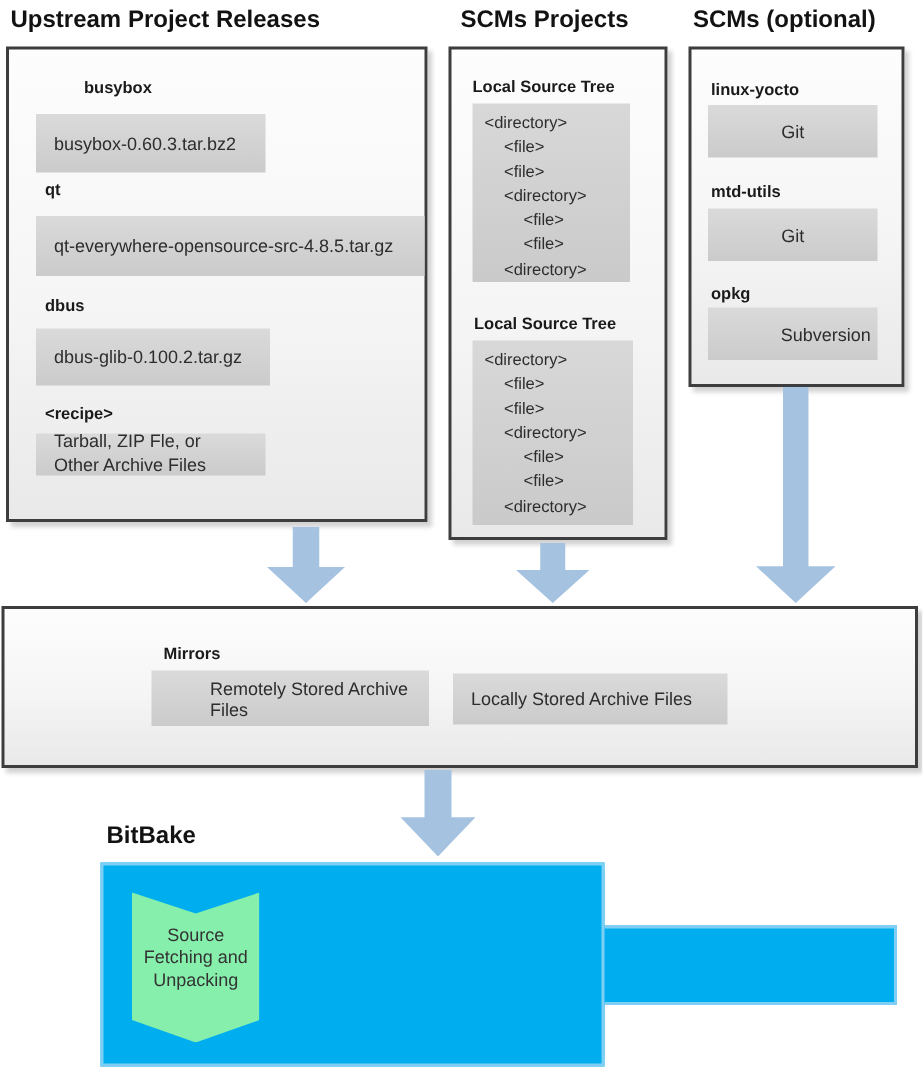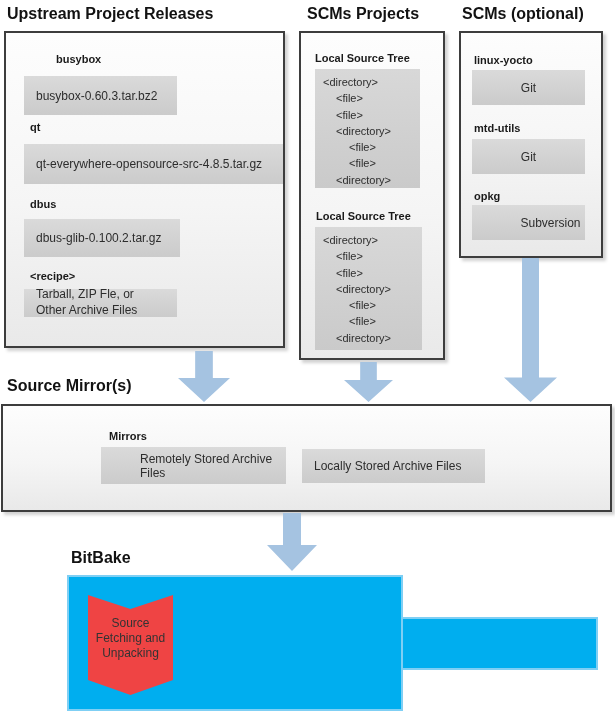--- a/index.html
+++ b/index.html
@@ -31,21 +31,21 @@
             clip-path:polygon(33% 0,67% 0,67% 53%,100% 53%,50% 100%,0 53%,33% 53%); }
   .arrow2 { left:344px; top:362px; width:49px; height:40px;
             clip-path:polygon(33% 0,67% 0,67% 45%,100% 45%,50% 100%,0 45%,33% 45%); }
   .arrow3 { left:504px; top:258px; width:53px; height:144px;
             clip-path:polygon(34% 0,66% 0,66% 83%,100% 83%,50% 100%,0 83%,34% 83%); }
   .arrow4 { left:267px; top:513px; width:50px; height:58px;
             clip-path:polygon(32% 0,68% 0,68% 55%,100% 55%,50% 100%,0 55%,32% 55%); }
 
   .bb-rect { position:absolute; box-sizing:border-box; background:#00aeef; border:2px solid #7fcff4; }
 
-  .ribbon { position:absolute; box-sizing:border-box; background:#ef4444;
+  .ribbon { position:absolute; box-sizing:border-box; background:#86efac;
             clip-path:polygon(0 0,50% 14%,100% 0,100% 85%,50% 100%,0 85%);
             text-align:center; font-size:12px; color:#333333; padding-top:21px;
             white-space:pre-line; line-height:1.25; }
 </style>
 </head>
 <body>
 
 <div class="canvas">
 
   <div class="heading" style="left:7px;top:5px;">Upstream Project Releases</div>
@@ -106,21 +106,20 @@
     <div class="lbl" style="left:13px;top:157px;">opkg</div>
     <div class="chip center" style="left:11px;top:172px;width:113px;height:35px;padding-left:44px;">
       <span>Subversion</span>
     </div>
   </div>
 
   <div class="arrow arrow1"></div>
   <div class="arrow arrow2"></div>
   <div class="arrow arrow3"></div>
 
-  <div class="heading" style="left:7px;top:377px;">Source Mirror(s)</div>
   <div class="panel" style="left:1px;top:404px;width:611px;height:108px;">
     <div class="lbl" style="left:106px;top:24px;">Mirrors</div>
     <div class="chip" style="left:98px;top:41px;width:185px;height:37px;padding-left:39px;">
       <span>Remotely Stored Archive Files</span>
     </div>
     <div class="chip" style="left:299px;top:43px;width:183px;height:34px;">
       <span>Locally Stored Archive Files</span>
     </div>
   </div>
 

